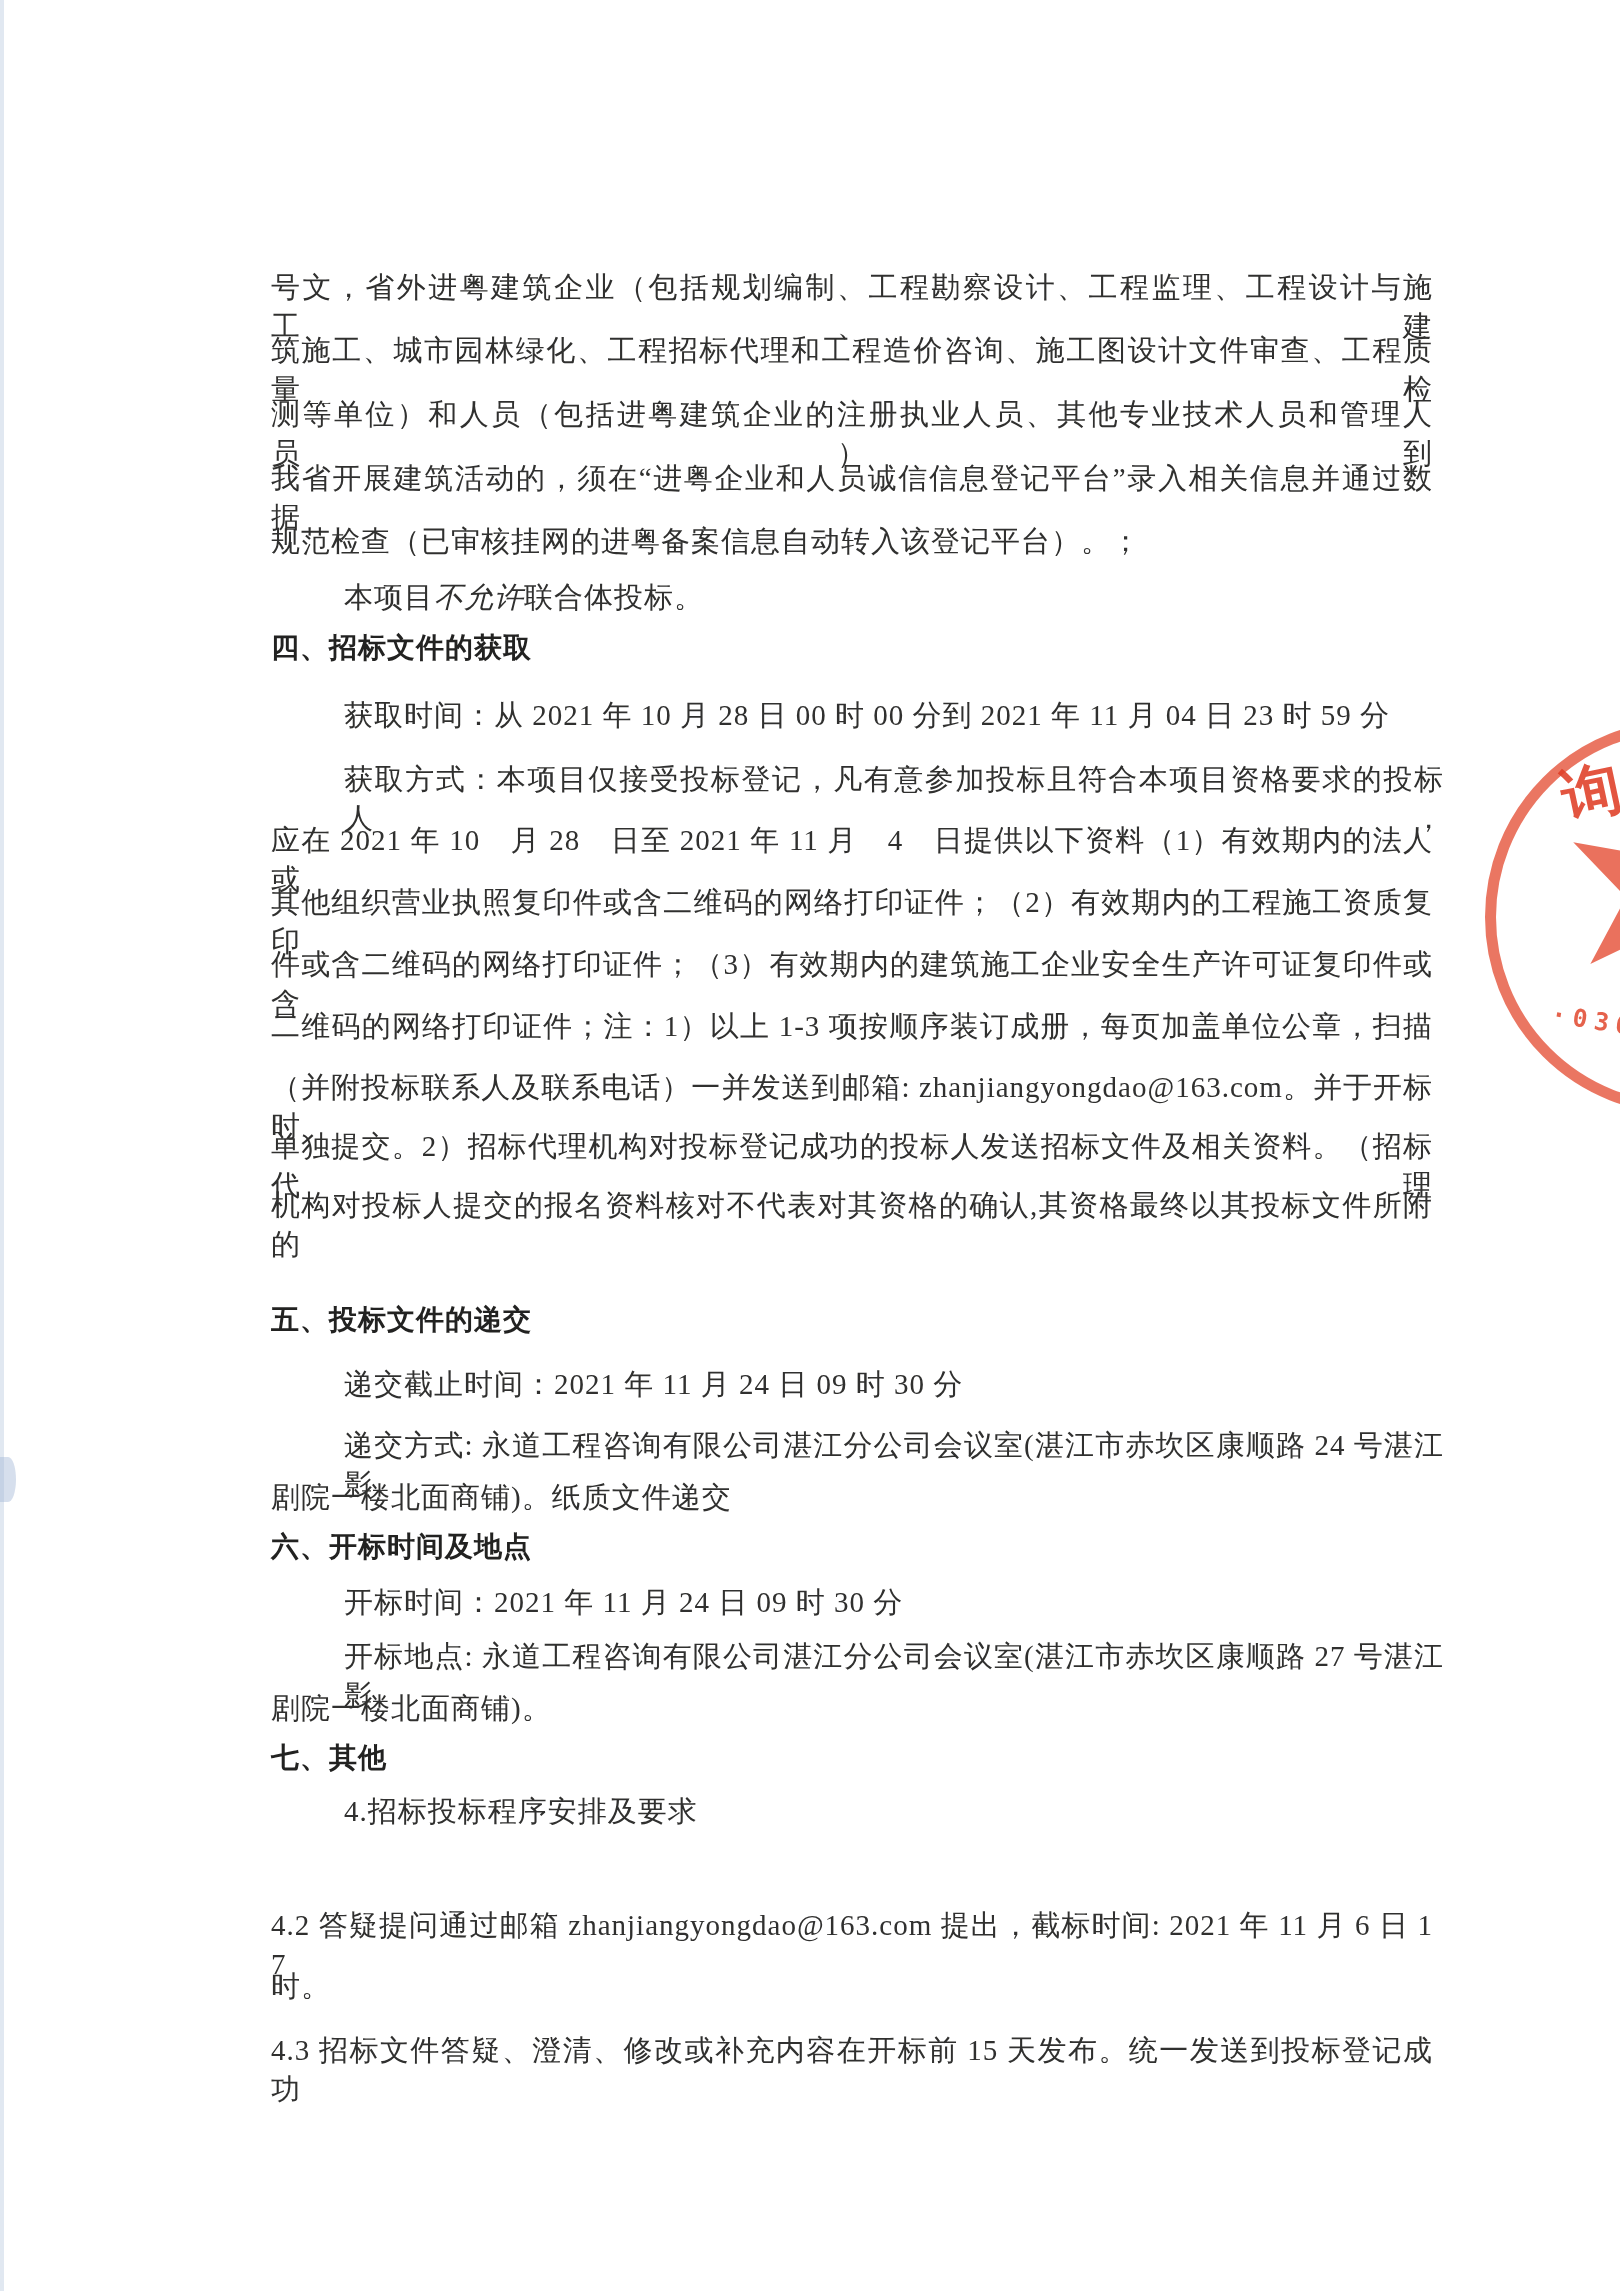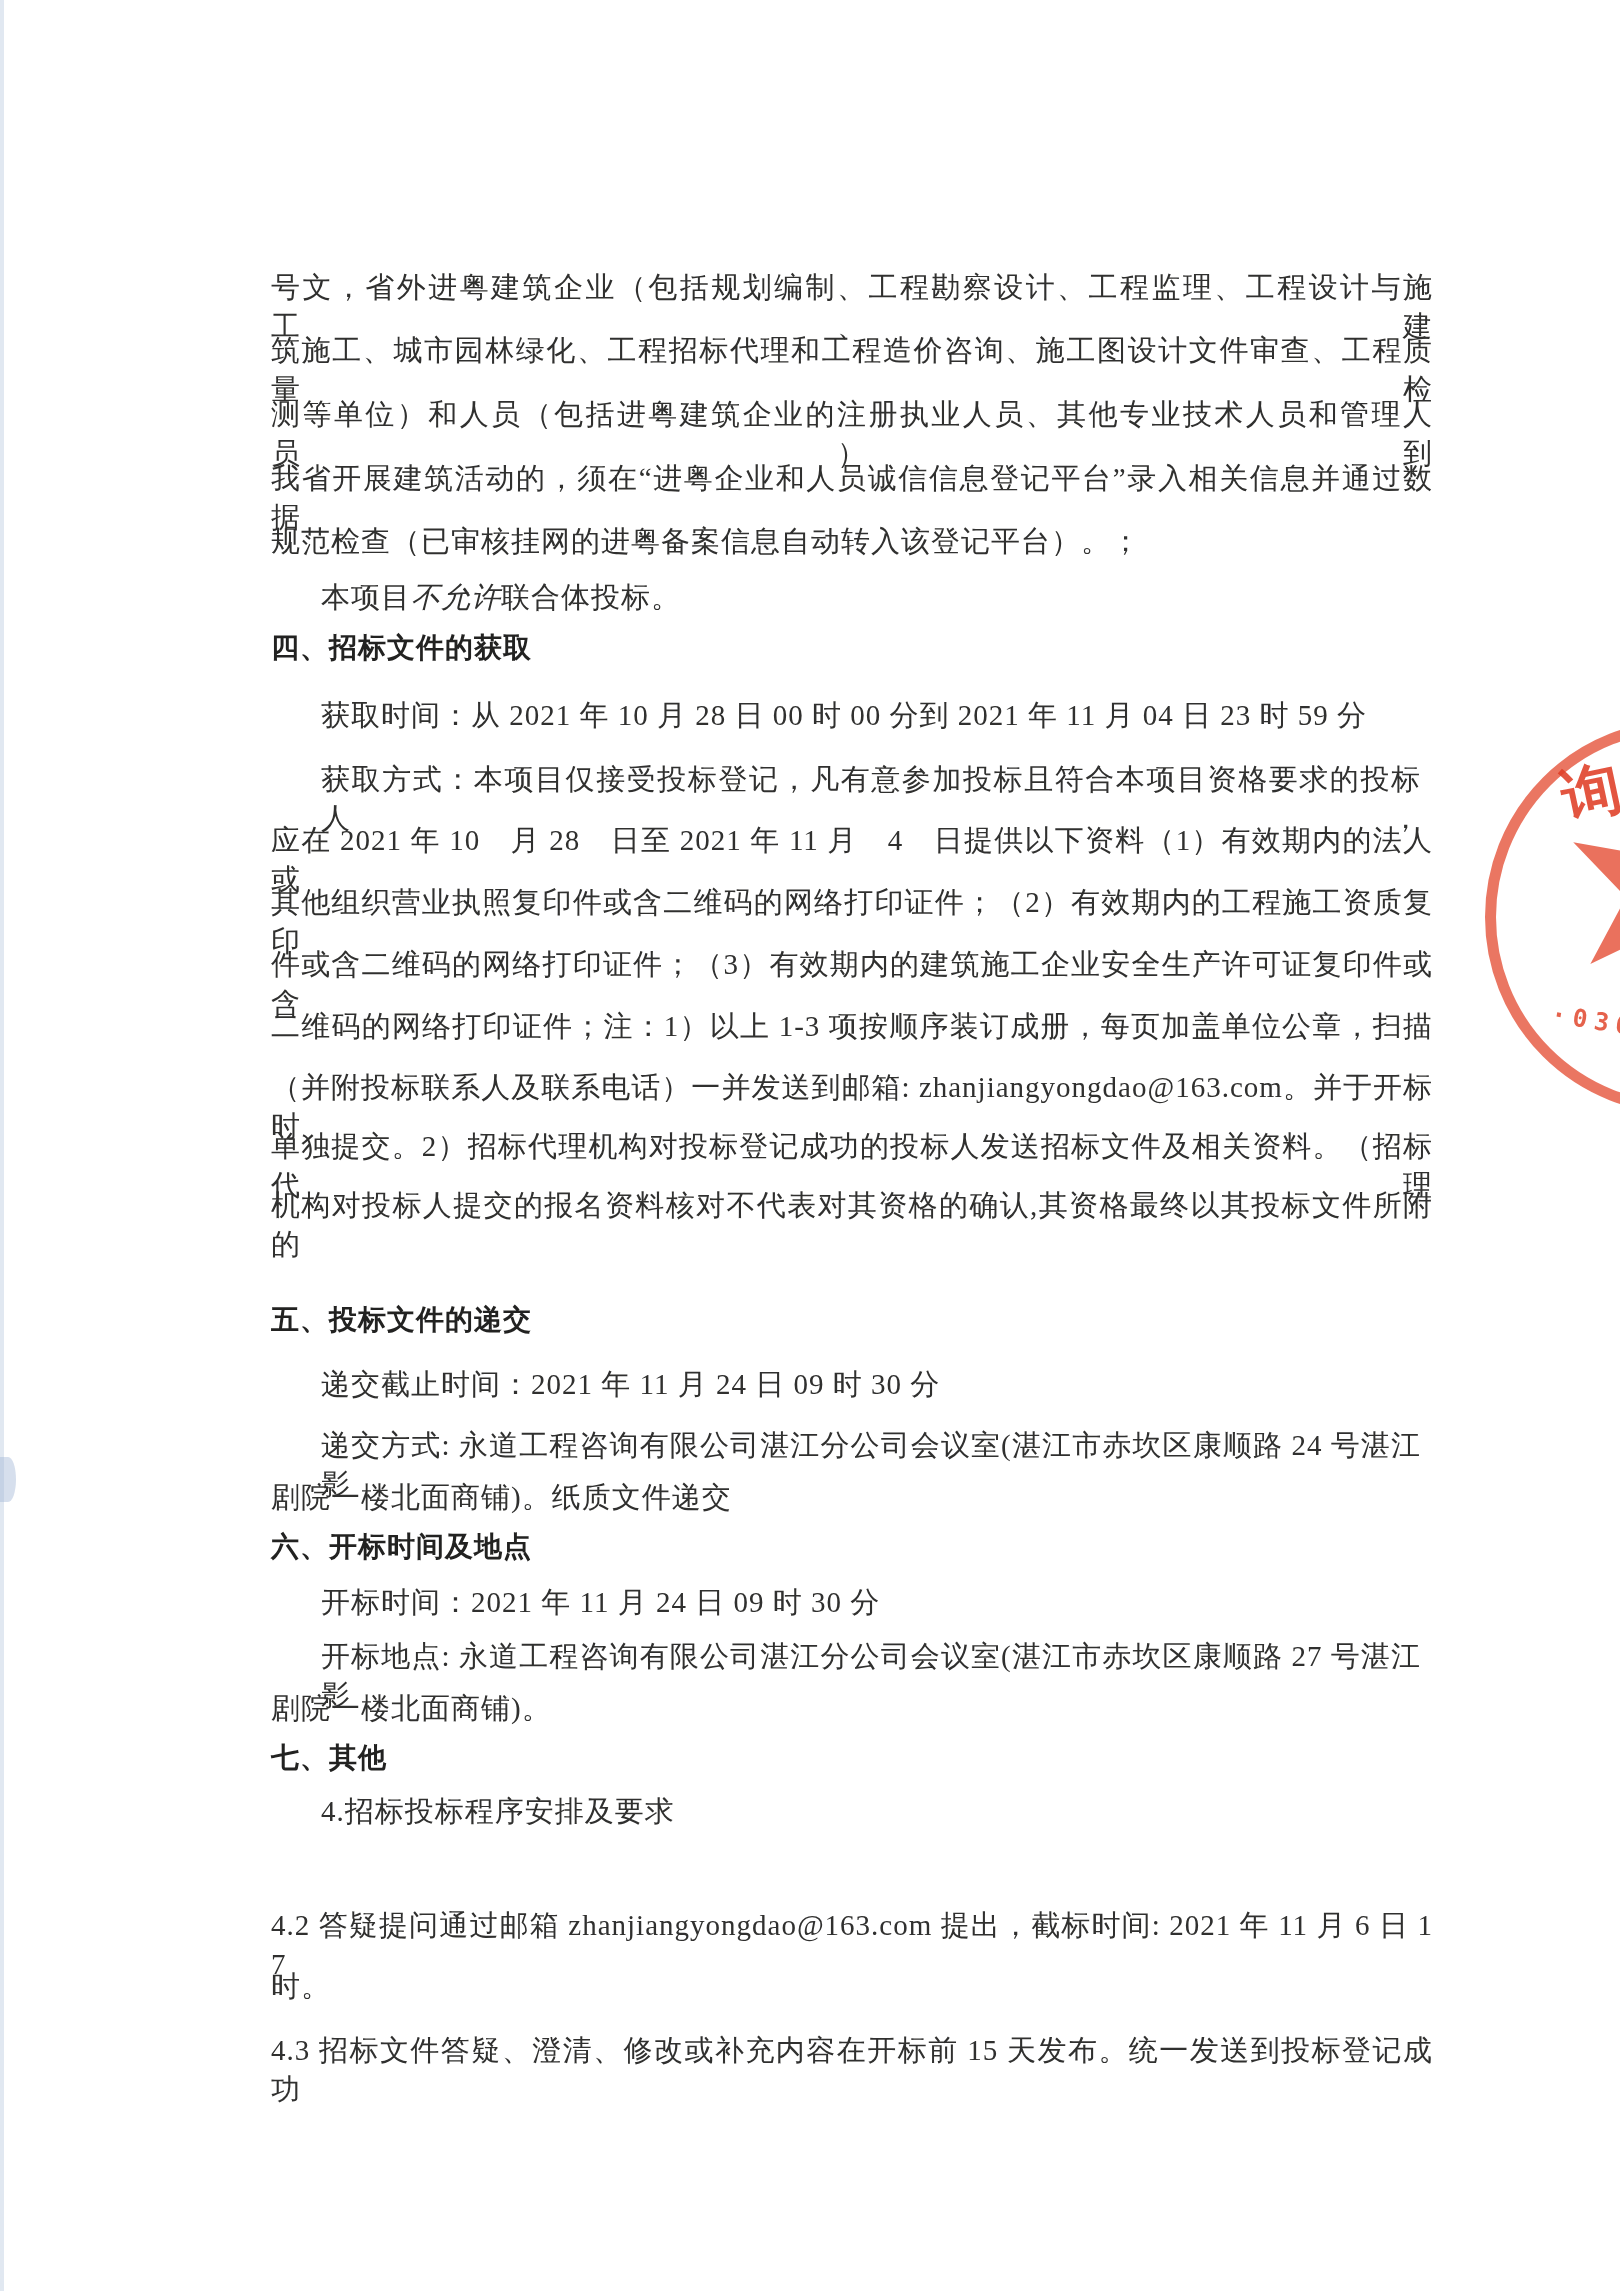--- a/index.html
+++ b/index.html
@@ -18,21 +18,21 @@
     font-size:29px;line-height:39px;
     letter-spacing:1px;
     white-space:nowrap;
   }
   .just{
     white-space:normal;
     text-align:justify;
     text-align-last:justify;
     word-break:break-all;
   }
-  .ind{left:321px;width:1100px;}
+  .ind{left:344px;width:1100px;}
   .heading{
     font-family:"Liberation Sans","DejaVu Sans",sans-serif;
     font-weight:700;
     font-size:28px;
     letter-spacing:1px;
     color:#222221;
     white-space:nowrap;
   }
   .em-it{font-style:italic;}
   

